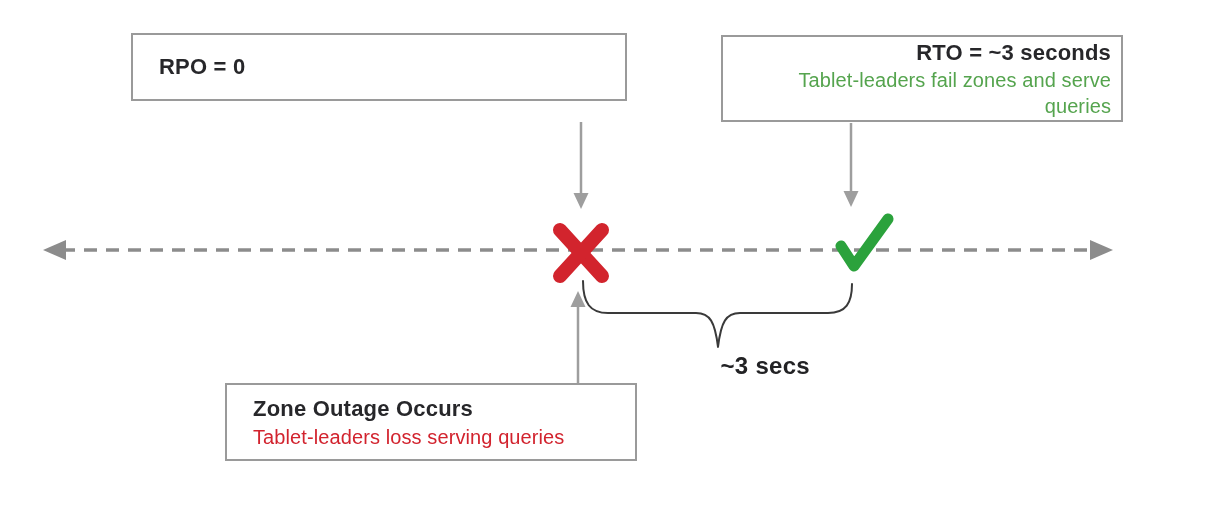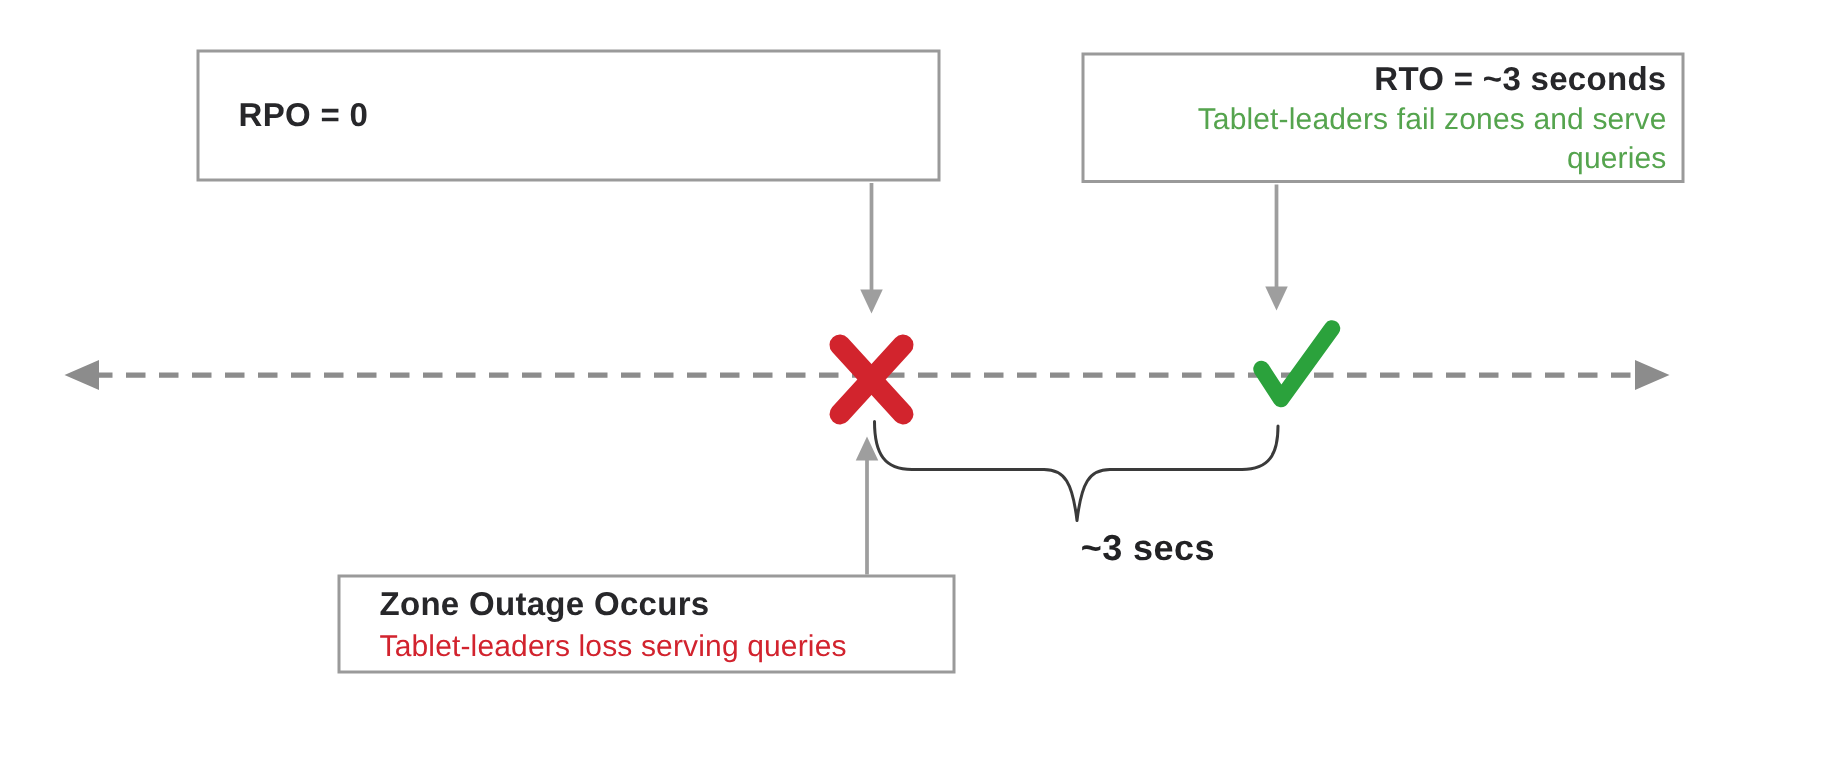--- a/index.html
+++ b/index.html
@@ -39,23 +39,23 @@
   }
   .callout .subtitle {
     font-size: 20px;
     font-weight: 500;
     line-height: 1.3;
     letter-spacing: 0.1px;
   }
   .subtitle.green { color: #55a44e; }
   .subtitle.red   { color: #d2232e; }
 
-  #rpo-box    { left: 131px; top: 33px;  width: 496px; height: 88px; }
+  #rpo-box    { left: 131px; top: 33px;  width: 496px; height: 68px; }
   #rto-box    { left: 721px; top: 35px;  width: 402px; height: 87px; text-align: right; }
-  #outage-box { left: 225px; top: 383px; width: 412px; height: 66px; }
+  #outage-box { left: 225px; top: 383px; width: 412px; height: 78px; }
 
   .duration-label {
     position: absolute;
     left: 645px;
     top: 352px;
     width: 165px;
     text-align: right;
     font-size: 24px;
     font-weight: 600;
     color: #222224;

